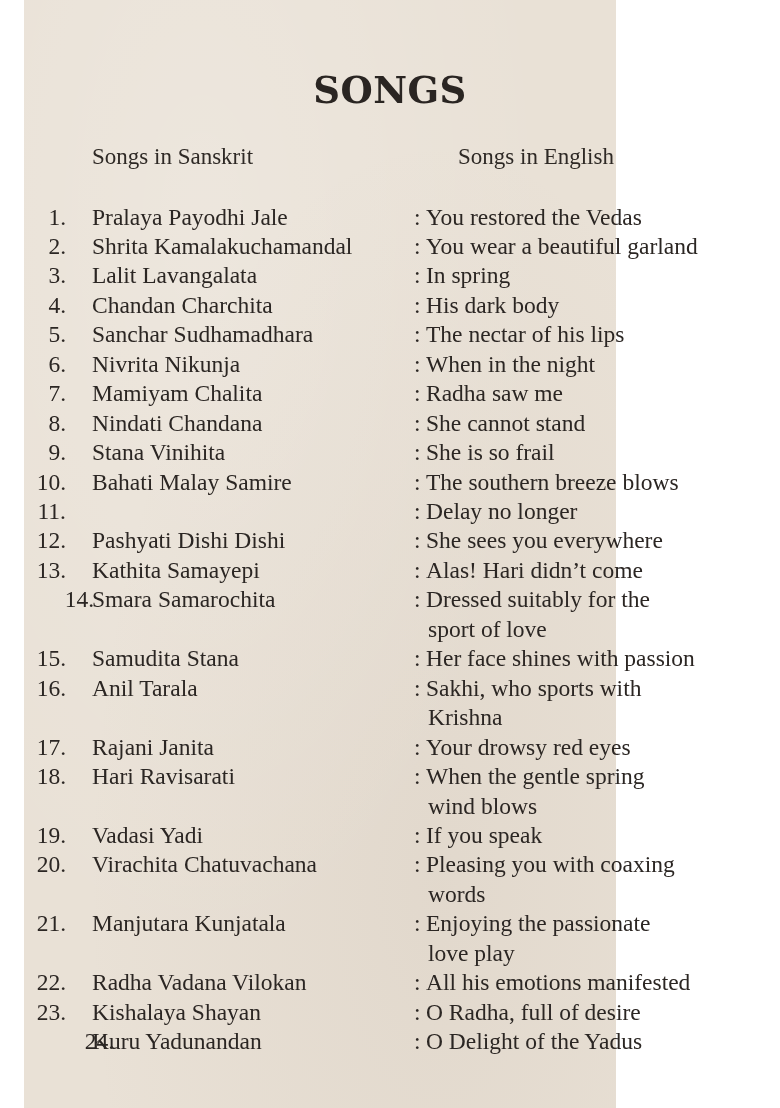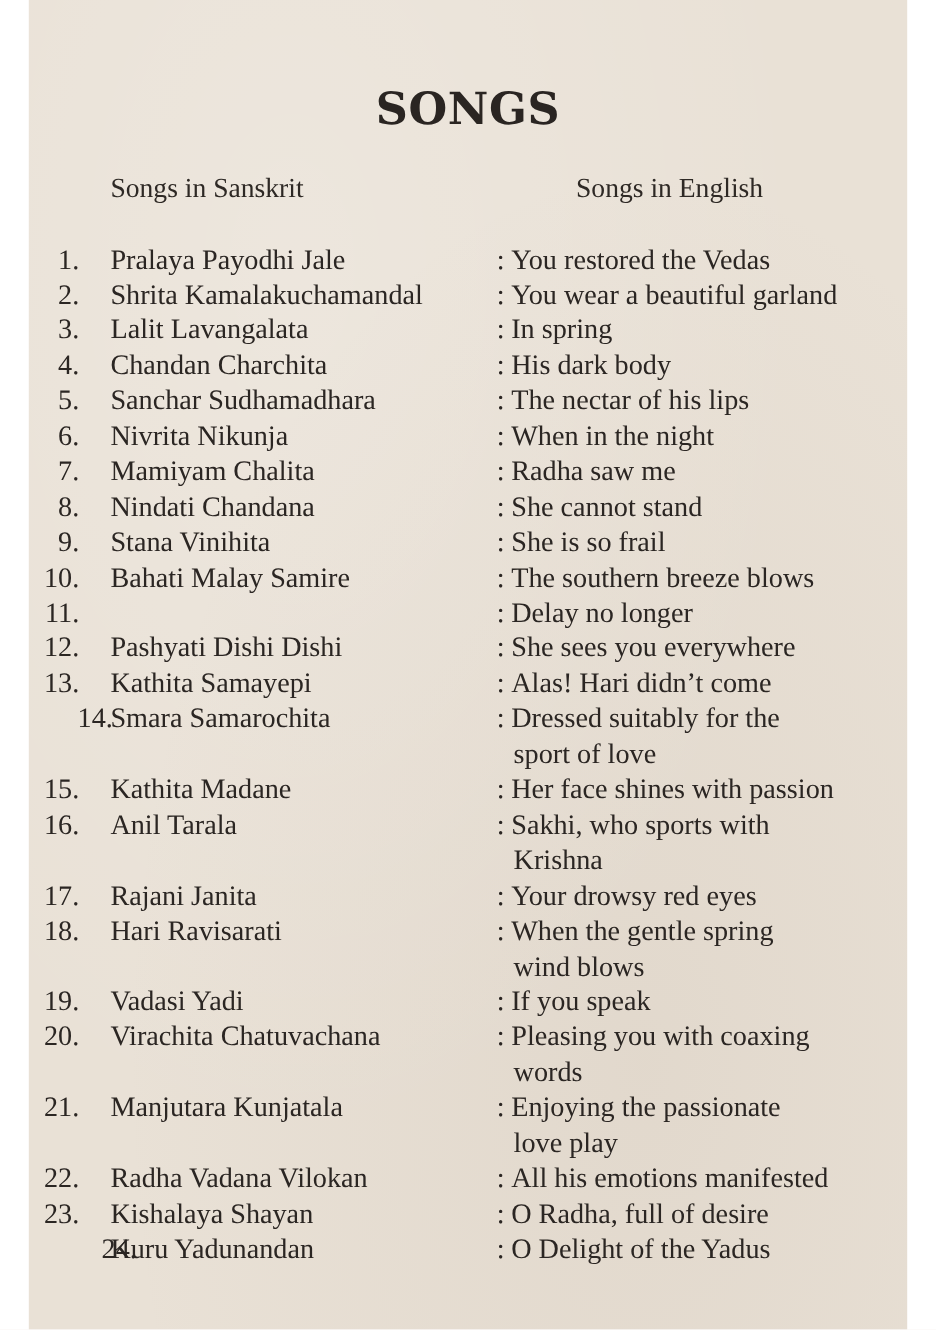--- a/index.html
+++ b/index.html
@@ -1,35 +1,35 @@
 <!DOCTYPE html>
 <html><head>
 <meta charset="utf-8">
 <style>
   html, body { margin: 0; padding: 0; background: #ffffff; }
   body { width: 780px; height: 1108px; position: relative; overflow: hidden; }
   .page {
-    position: absolute; left: 24px; top: 0; width: 732px; height: 1108px;
+    position: absolute; left: 24px; top: 0; width: 592px; height: 1108px;
     background: #e9e1d6;
     background-image:
       radial-gradient(ellipse at 30% 20%, rgba(255,255,255,0.18), rgba(255,255,255,0) 60%),
       radial-gradient(ellipse at 70% 80%, rgba(160,140,120,0.10), rgba(0,0,0,0) 60%);
   }
   .title {
     position: absolute; left: 0; width: 732px; top: 68px; text-align: center;
     font-family: "DejaVu Serif", serif; font-weight: bold; font-size: 37px;
     color: #2a2522; letter-spacing: 0.5px;
   }
   .subhead {
     position: absolute; top: 144px;
     font-family: "Liberation Serif", serif; font-size: 23px;
     color: #2e2925;
   }
   .sub-left { left: 68px; }
-  .sub-right { left: 456px; }
+  .sub-right { left: 434px; }
   .row {
     position: absolute; left: 0; width: 732px; height: 29px;
     font-family: "Liberation Serif", serif; font-size: 23.5px; color: #2b2623;
     line-height: 29px; white-space: nowrap;
   }
   .num { position: absolute; right: 690px; text-align: right; }
   .skt { position: absolute; left: 68px; }
   .eng { position: absolute; left: 390px; }
   .eng .colon { display: inline-block; width: 12px; }
   .cont { position: absolute; left: 404px; }
@@ -109,21 +109,21 @@
       <div class="row" style="top: 585.35px; padding-left: 28px;">
         <span class="num">14.</span>
         <span class="skt">Smara Samarochita</span>
         <span class="eng"><span class="colon">:</span><span>Dressed suitably for the</span></span>
       </div>
       <div class="row" style="top: 614.8px;">
         <span class="cont">sport of love</span>
       </div>
       <div class="row" style="top: 644.25px;">
         <span class="num">15.</span>
-        <span class="skt">Kathita Madane</span>
+        <span class="skt">Samudita Stana</span>
         <span class="eng"><span class="colon">:</span><span>Her face shines with passion</span></span>
       </div>
       <div class="row" style="top: 673.7px;">
         <span class="num">16.</span>
         <span class="skt">Anil Tarala</span>
         <span class="eng"><span class="colon">:</span><span>Sakhi, who sports with</span></span>
       </div>
       <div class="row" style="top: 703.15px;">
         <span class="cont">Krishna</span>
       </div>

